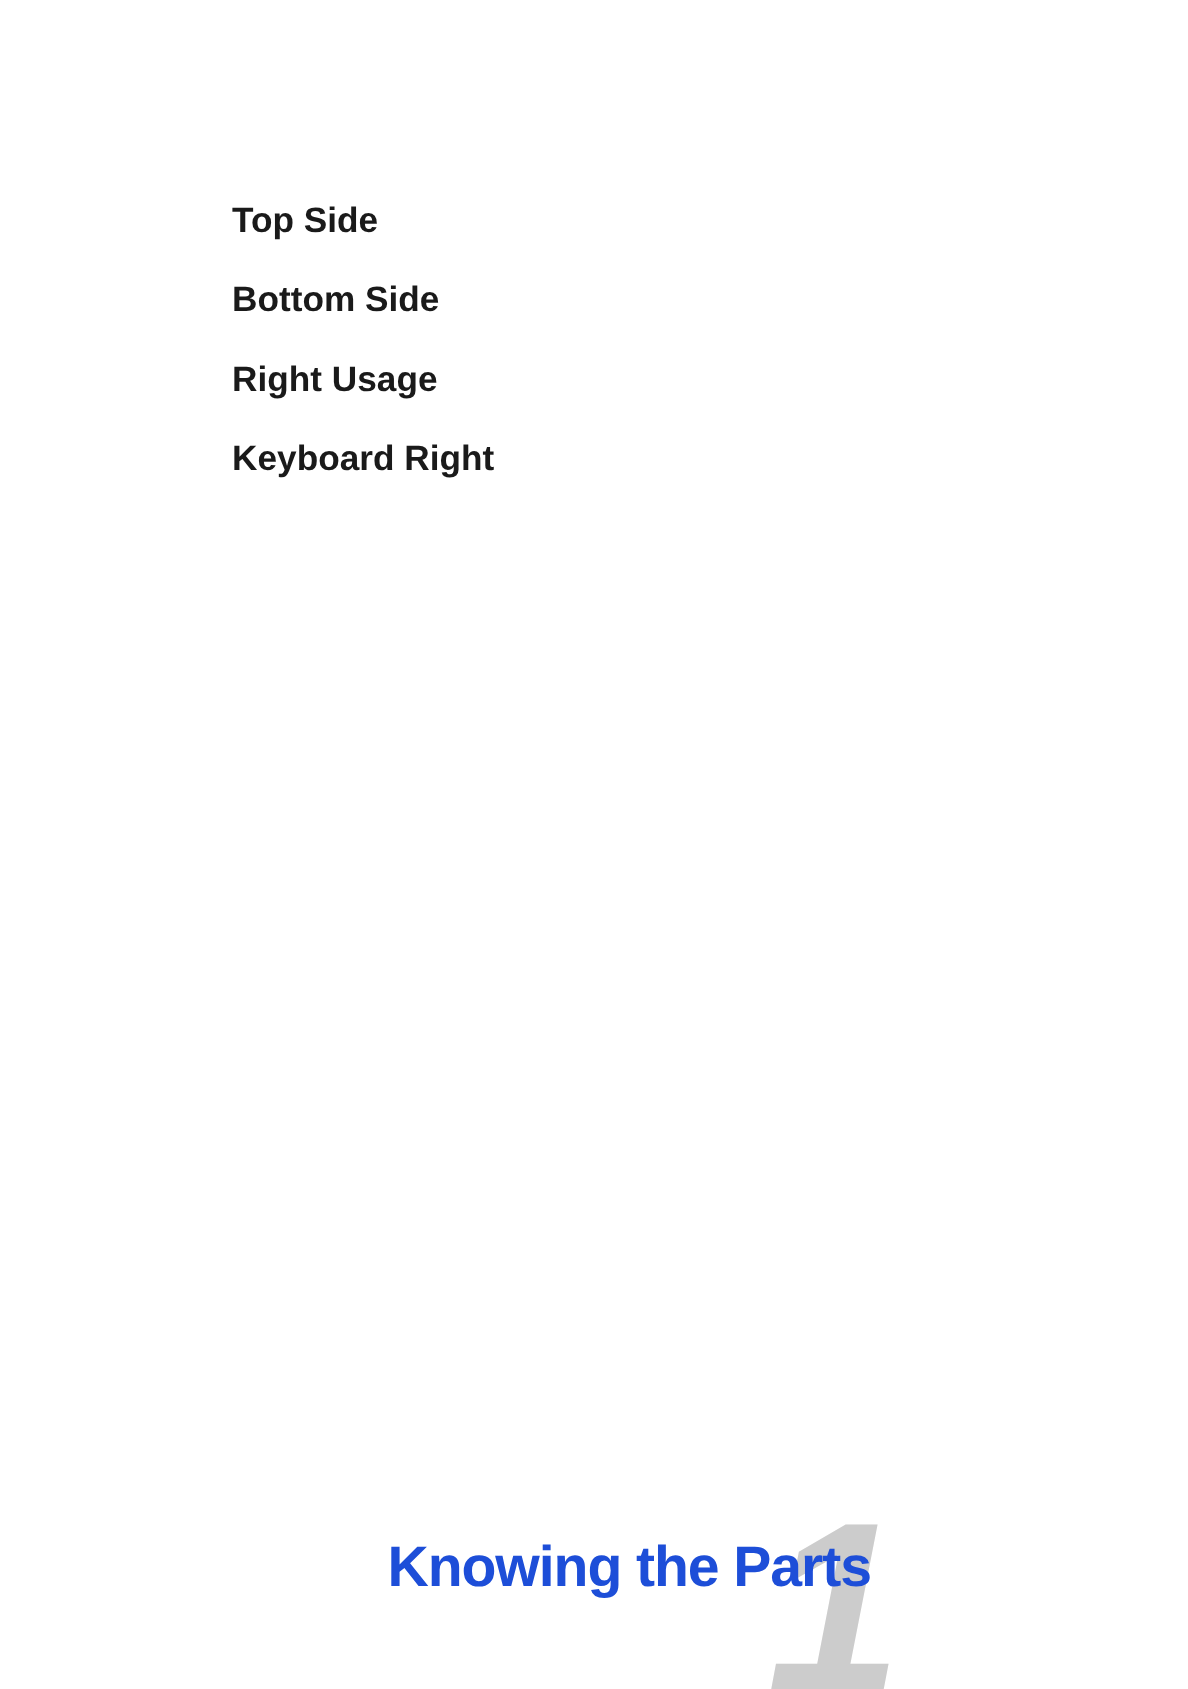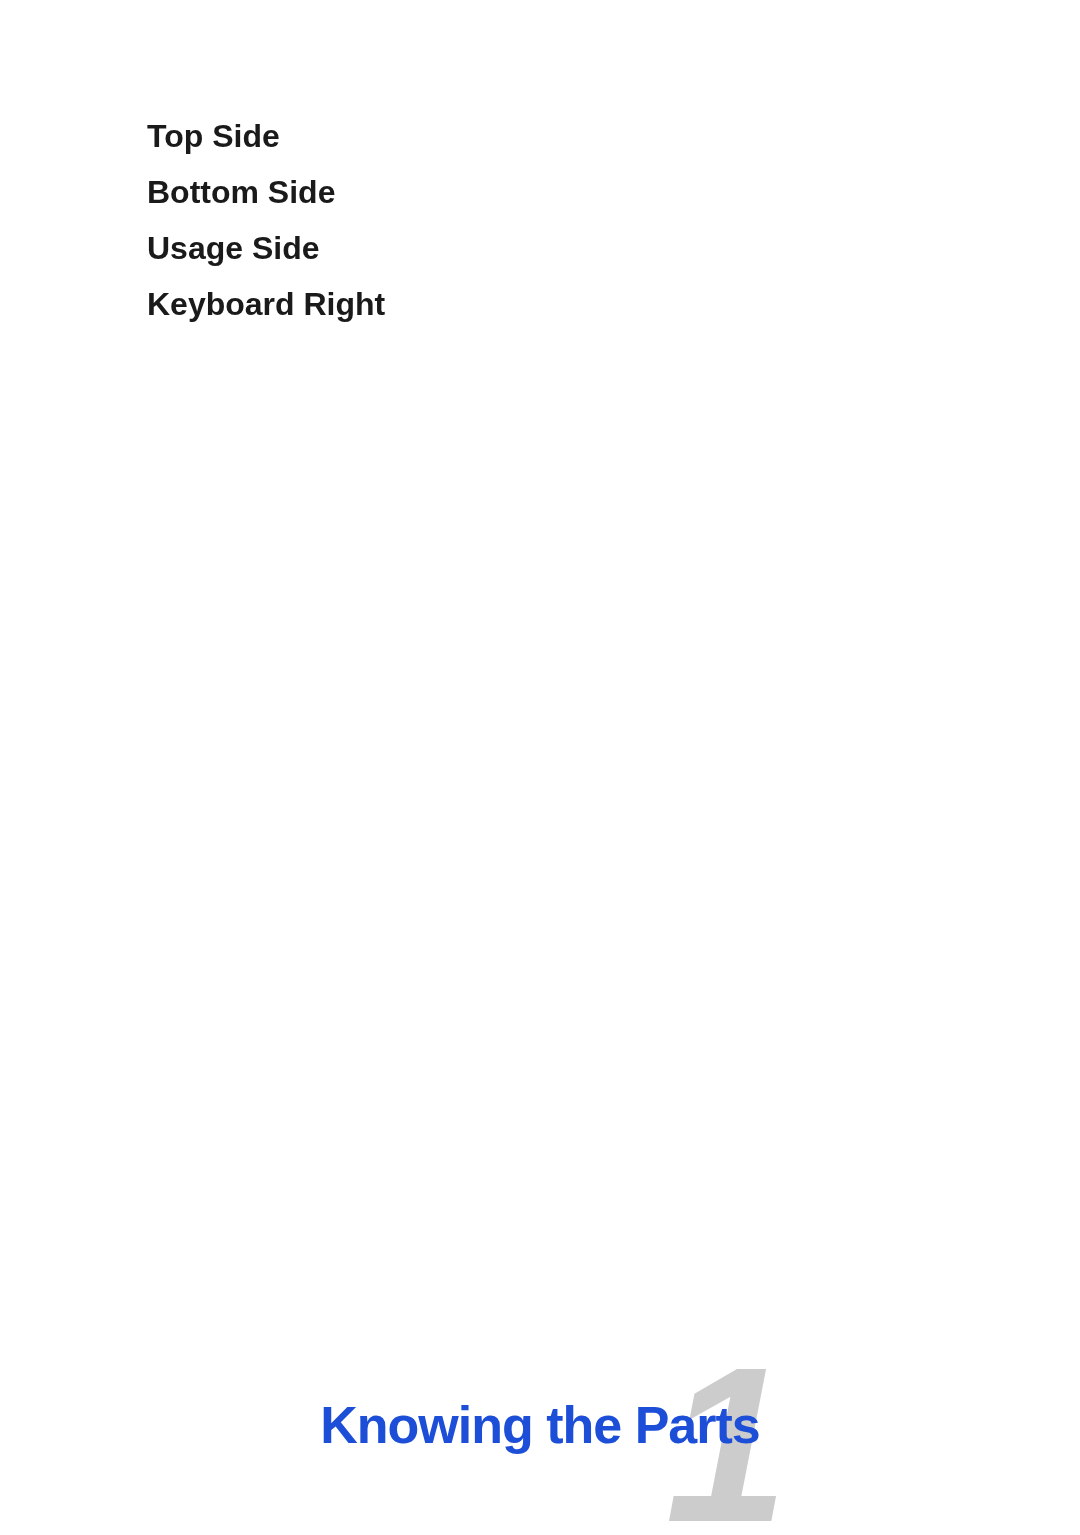--- a/index.html
+++ b/index.html
@@ -1,16 +1,16 @@
 <!DOCTYPE html>
 <html><head>
   <meta charset="utf-8">
   <style>
     * {
-      margin: 0;
+      margin: 16px;
       padding: 0;
       box-sizing: border-box;
     }
 
     body {
       width: 1080px;
       height: 1535px;
       background-color: #ffffff;
       font-family: Arial, Helvetica, sans-serif;
       position: relative;
@@ -66,21 +66,21 @@
       font-family: Arial, Helvetica, sans-serif;
       letter-spacing: -1px;
     }
   </style>
 </head>
 <body>
 
 <div class="toc-section">
   <div class="toc-item">Top Side</div>
   <div class="toc-item">Bottom Side</div>
-  <div class="toc-item">Usage Side</div>
+  <div class="toc-item">Right Usage</div>
   <div class="toc-item">Keyboard Right</div>
 </div>
 
 <div class="chapter-section">
   <div class="chapter-number-wrapper">
     <span class="chapter-number-bg">1</span>
     <span class="chapter-title">Knowing the Parts</span>
   </div>
 </div>
 

